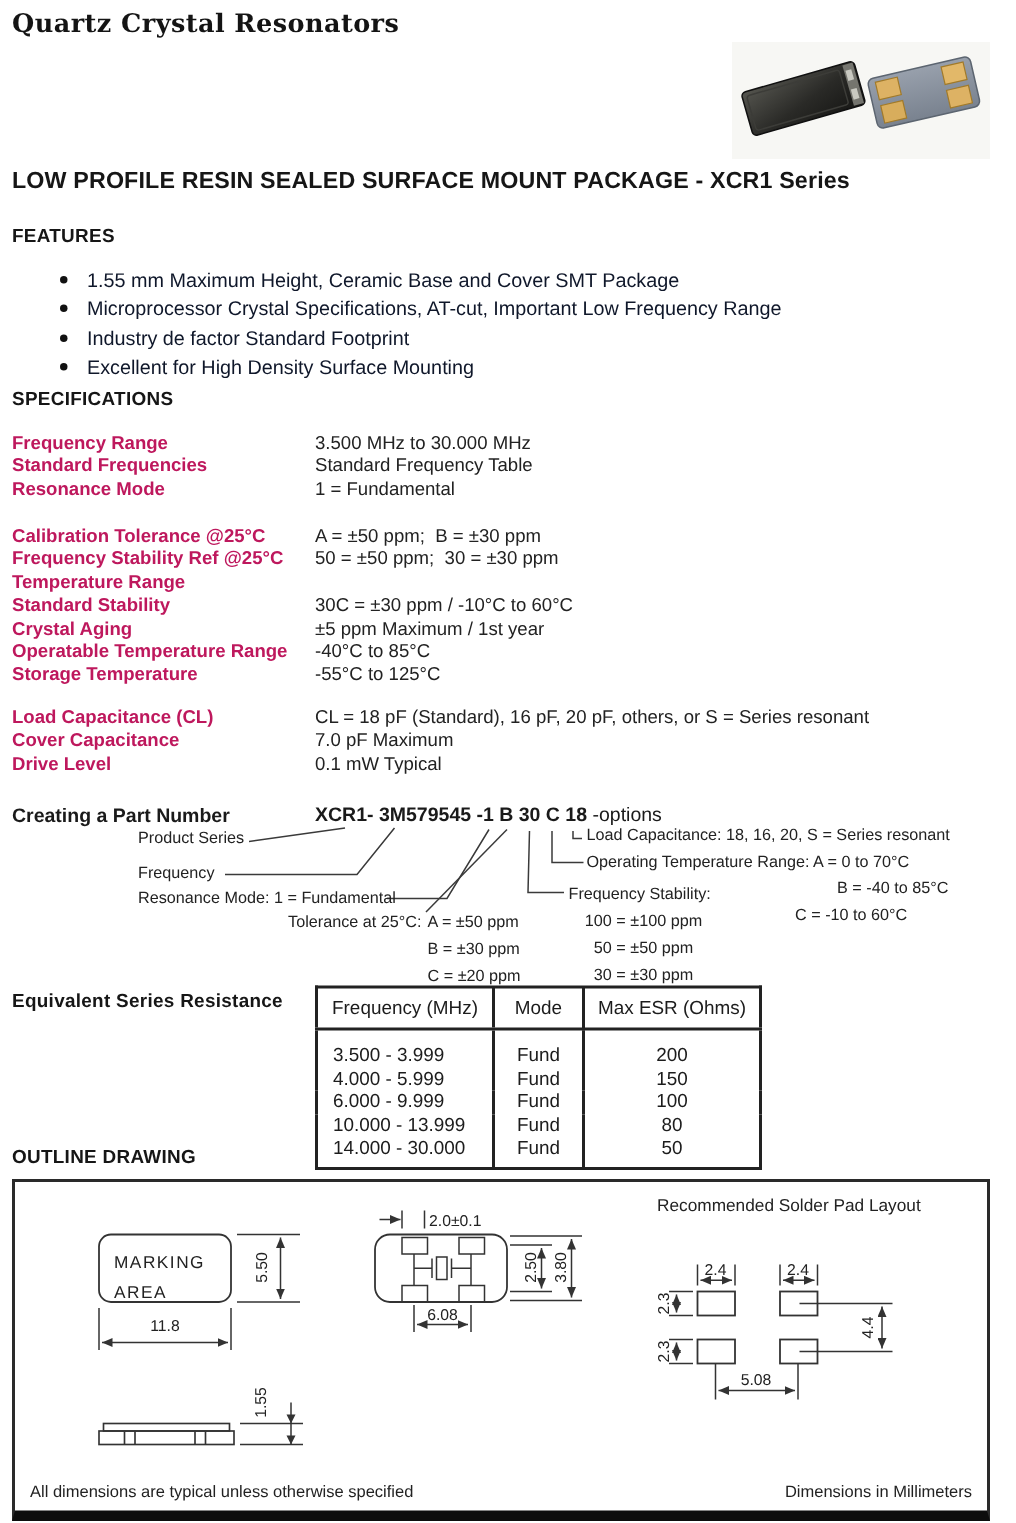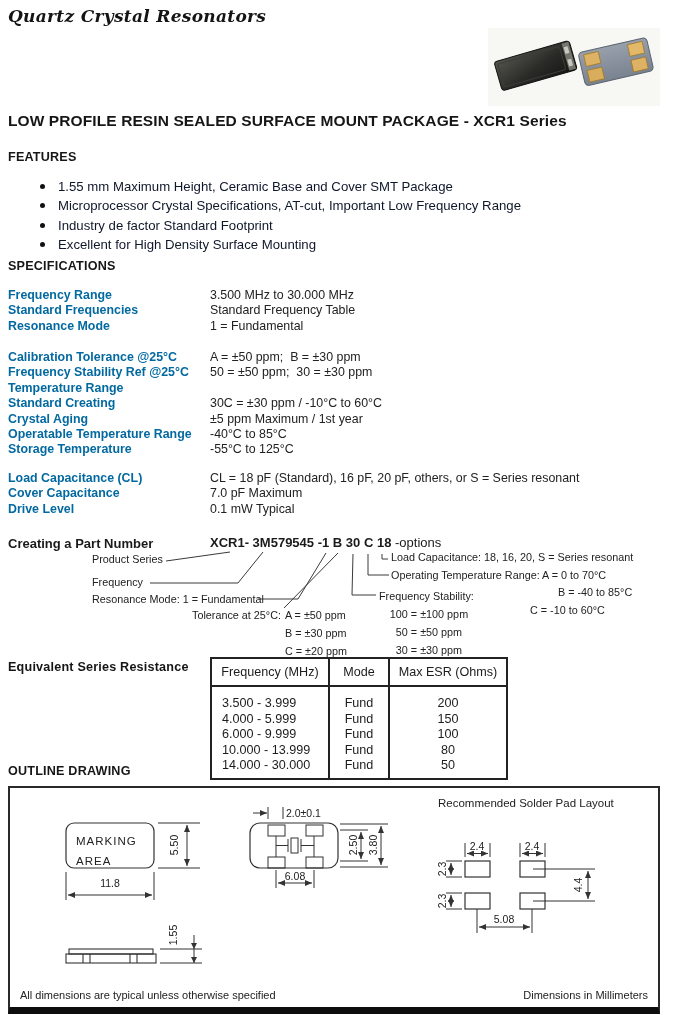--- a/index.html
+++ b/index.html
@@ -4,30 +4,30 @@
 <style>
   * { margin:0; padding:0; box-sizing:border-box; }
   html,body { background:#fff; }
   .page {
     position:relative; width:677px; height:1015px; background:#ffffff;
     font-family:"Liberation Sans", sans-serif; color:#1a1a1a; overflow:hidden;
   }
   .abs { position:absolute; }
   .doc-title {
     left:8px; top:6px; font-family:"DejaVu Serif", serif;
-    font-weight:bold; font-style:italic; font-size:17px; letter-spacing:.3px; color:#141414;
+    font-weight:bold; font-size:17px; letter-spacing:.3px; color:#141414;
   }
   .main-heading { left:8px; top:112px; font-weight:bold; font-size:15.5px; letter-spacing:.1px; color:#161616; }
   .sec-heading { font-weight:bold; font-size:12.6px; color:#161616; letter-spacing:.2px; }
   .features-list { left:40px; top:177px; font-size:13.2px; color:#0f172a; }
   .feat { height:19.4px; line-height:19.4px; white-space:nowrap; }
   .bullet { display:inline-block; width:5px; height:5px; border-radius:50%; background:#111; margin-right:13px; vertical-align:2px; }
   .spec-group { left:8px; right:0; font-size:12.4px; }
   .srow { display:flex; height:15.4px; line-height:15.4px; white-space:nowrap; }
-  .slabel { width:202px; font-weight:bold; color:#0369a1; }
+  .slabel { width:202px; font-weight:bold; color:#be185d; }
   .sval { white-space:pre; color:#222; }
   .pn-heading { left:8px; top:536px; font-weight:bold; font-size:13px; }
   .pn-number { left:210px; top:535px; font-size:13px; white-space:pre; }
   .pn-number .bold { font-weight:bold; }
   .dlabel { position:absolute; font-size:10.8px; color:#222; white-space:nowrap; }
   .diagram-lines { left:0; top:530px; pointer-events:none; }
   .esr-label { left:8px; top:660px; }
   table.esr { position:absolute; left:210px; top:657px; border-collapse:collapse; border:2px solid #222; font-size:12.6px; color:#1c1c1c; table-layout:fixed;padding-left:20px; }
   table.esr th { font-weight:normal; height:28px; border-bottom:2px solid #222; text-align:center; vertical-align:middle; }
   table.esr .c1 { width:118px; }
@@ -117,21 +117,21 @@
         <span class="sval">A = ±50 ppm;  B = ±30 ppm</span>
       </div>
     <div class="srow">
         <span class="slabel">Frequency Stability Ref @25°C</span>
         <span class="sval">50 = ±50 ppm;  30 = ±30 ppm</span>
       </div>
     <div class="srow">
         <span class="slabel">Temperature Range</span>
       </div>
     <div class="srow">
-        <span class="slabel">Standard Creating</span>
+        <span class="slabel">Standard Stability</span>
         <span class="sval">30C = ±30 ppm / -10°C to 60°C</span>
       </div>
     <div class="srow">
         <span class="slabel">Crystal Aging</span>
         <span class="sval">±5 ppm Maximum / 1st year</span>
       </div>
     <div class="srow">
         <span class="slabel">Operatable Temperature Range</span>
         <span class="sval">-40°C to 85°C</span>
       </div>

